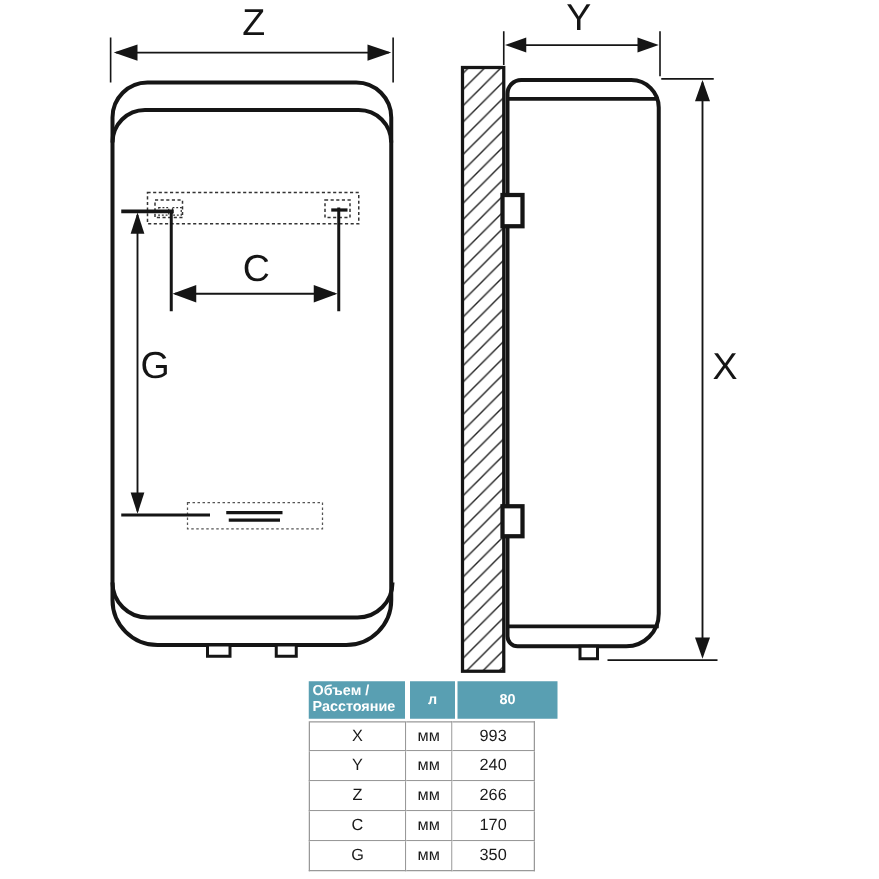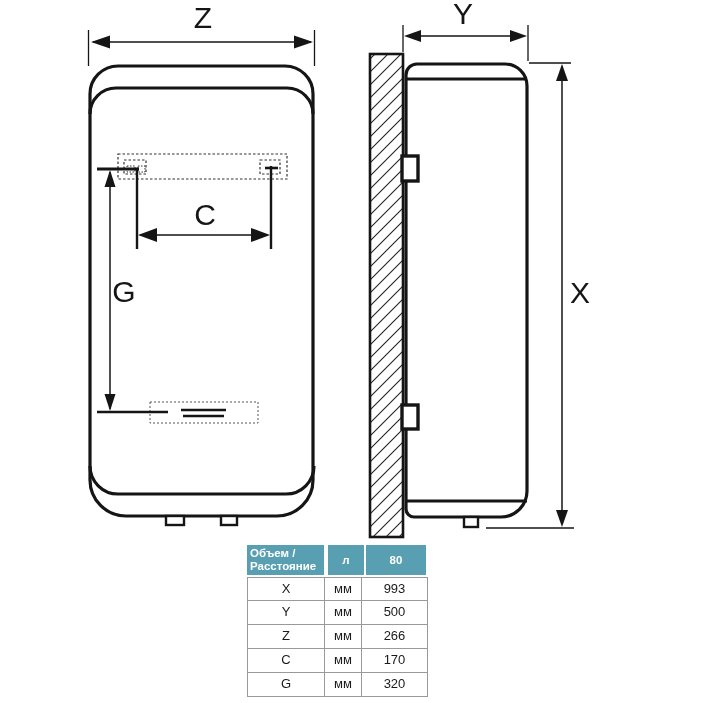--- a/index.html
+++ b/index.html
@@ -9,21 +9,21 @@
   .dim-label{font-family:"Liberation Sans",sans-serif;font-size:30px;fill:#151515;}
 
   
   .dim-table{position:absolute;left:247px;top:545px;font-family:"Liberation Sans",sans-serif;}
   .t-head{display:flex;height:30px;margin-bottom:2px;}
   .th{box-sizing:border-box;background:#599fb2;color:#fff;font-weight:bold;
       font-size:11.5px;display:flex;align-items:center;justify-content:center;}
   .th.h1{width:77px;margin-right:4px;flex-direction:column;align-items:flex-start;
          justify-content:center;padding-left:3px;line-height:13px;}
   .th.h2{width:36px;margin-right:2px;}
-  .th.h3{width:60px;}
+  .th.h3{width:80px;}
   .t-body{display:block;}
   .tr{display:flex;}
   .td{box-sizing:border-box;height:24px;line-height:22px;text-align:center;
       font-size:13px;color:#1a1a1a;background:#fff;
       border-right:1px solid #999;border-bottom:1px solid #999;}
   .tr:first-child .td{border-top:1px solid #999;}
   .td.c1{width:78px;border-left:1px solid #999;}
   .td.c2{width:37px;}
   .td.c3{width:66px;}
 </style>
@@ -132,32 +132,32 @@
     </div>
     <div class="t-body">
       <div class="tr">
         <div class="td c1">X</div>
         <div class="td c2">мм</div>
         <div class="td c3">993</div>
       </div>
       <div class="tr">
         <div class="td c1">Y</div>
         <div class="td c2">мм</div>
-        <div class="td c3">500</div>
+        <div class="td c3">240</div>
       </div>
       <div class="tr">
         <div class="td c1">Z</div>
         <div class="td c2">мм</div>
         <div class="td c3">266</div>
       </div>
       <div class="tr">
         <div class="td c1">C</div>
         <div class="td c2">мм</div>
         <div class="td c3">170</div>
       </div>
       <div class="tr">
         <div class="td c1">G</div>
         <div class="td c2">мм</div>
-        <div class="td c3">320</div>
+        <div class="td c3">350</div>
       </div>
     </div>
   </div>
 </div>
 
 </body></html>

